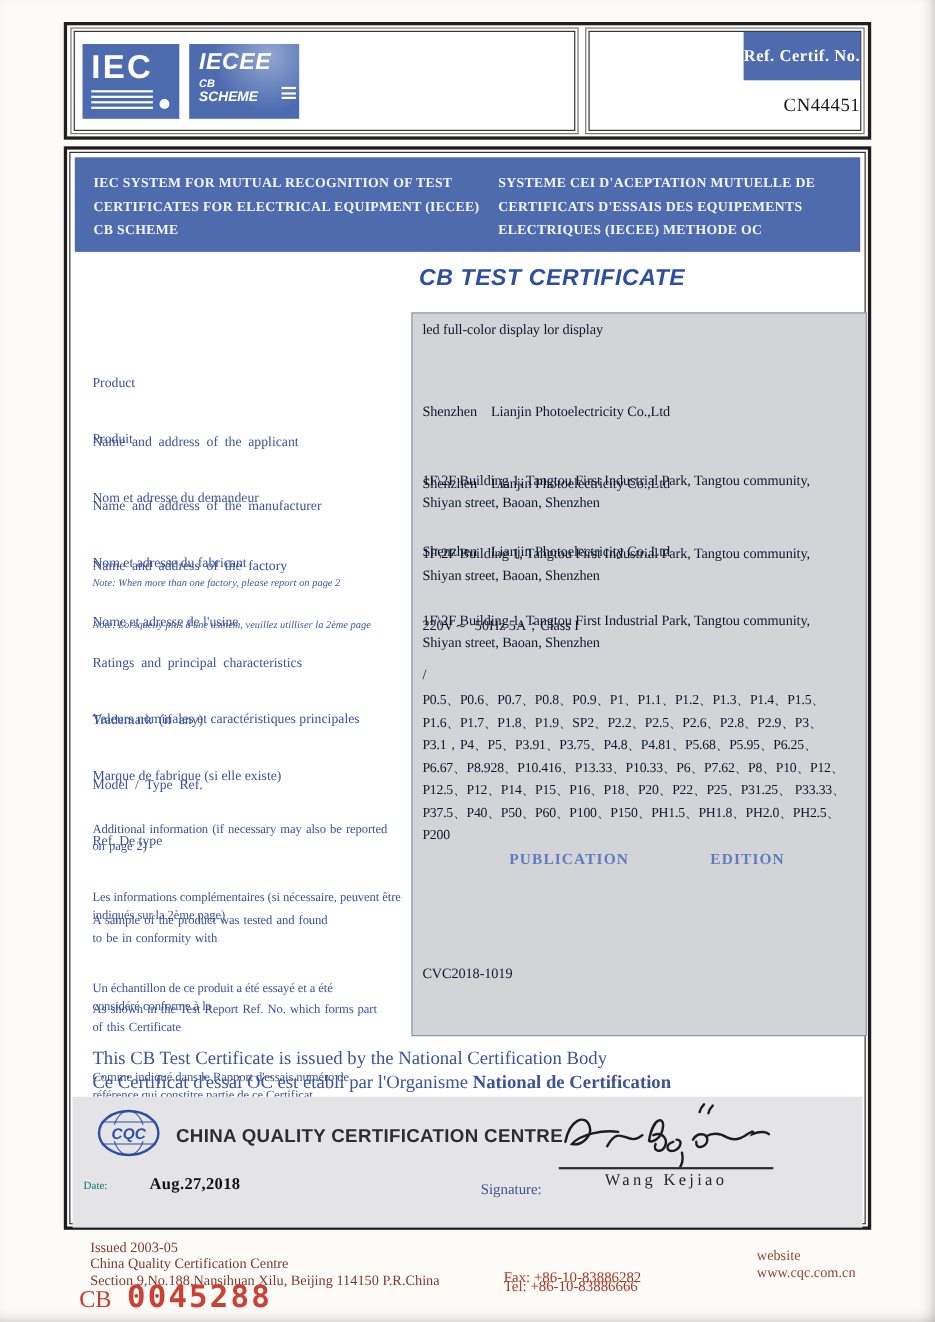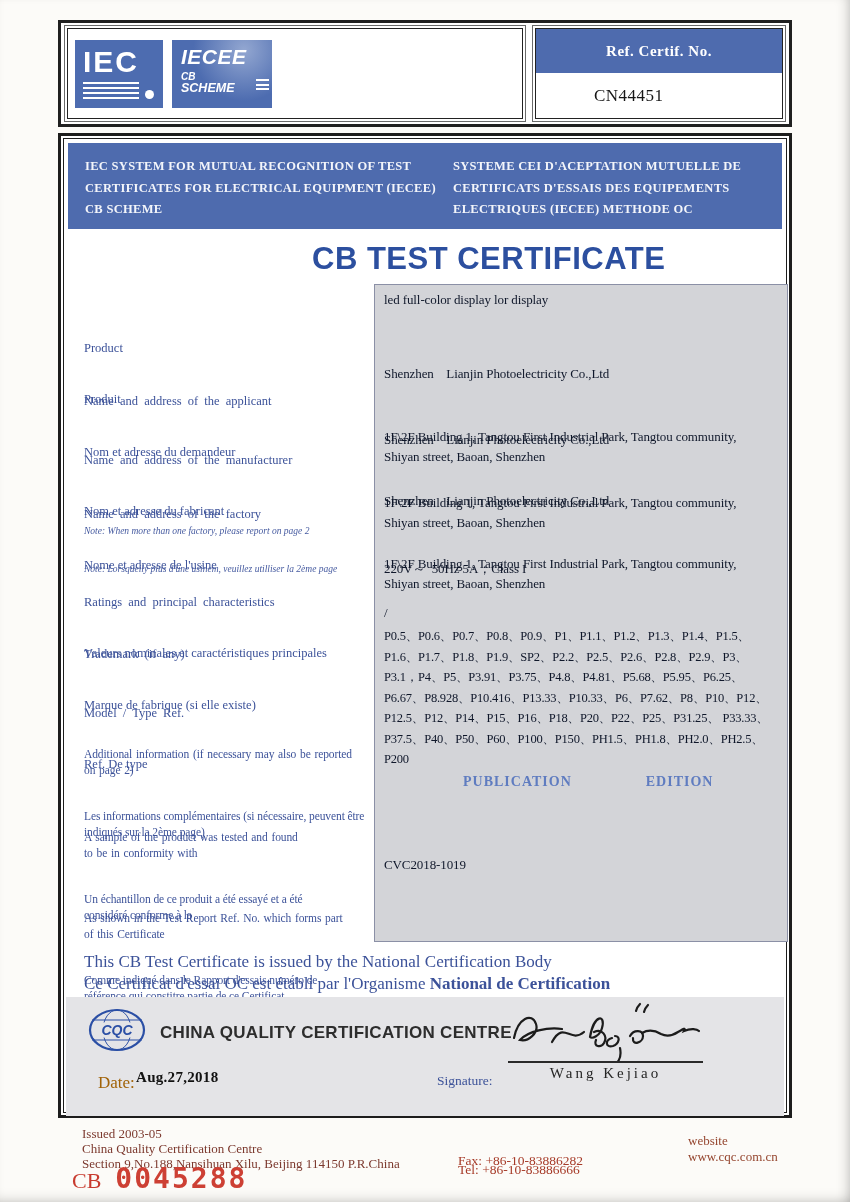--- a/index.html
+++ b/index.html
@@ -4,21 +4,21 @@
 <style>
   html,body{margin:0;padding:0;background:#e8e8e8;}
   .page{position:relative;width:850px;height:1202px;background:#fcfbf8;
         font-family:"Liberation Serif",serif;overflow:hidden;
         box-shadow:inset -10px 0 14px -10px rgba(0,0,0,.28), inset 0 -10px 14px -10px rgba(0,0,0,.22);}
 
   
   .top-banner{position:absolute;left:58px;top:20px;width:734px;height:107px;
               border:3px solid #202020;background:#fff;box-sizing:border-box;}
   .banner-row{display:flex;height:100%;box-sizing:border-box;padding:5px 6px;gap:12px;}
-  .inner-box{border:1px solid #222;outline:1px solid #6a6a6a;outline-offset:2px;box-sizing:border-box;background:#fff;}
+  .inner-box{border:1px solid #222;outline:1px solid #6a6a6a;outline-offset:2px;box-sizing:border-box;background:#fff;align-items:flex-end;}
   .logo-box{flex:1;display:flex;align-items:center;gap:9px;padding-left:7px;}
   .iec-tile{width:88px;height:68px;background:#4d6cb0;color:#fff;position:relative;flex:none;}
   .iec-text{font-family:"Liberation Sans",sans-serif;font-weight:bold;font-size:30px;
             letter-spacing:2px;line-height:1;margin:7px 0 0 8px;}
   .iec-lines{position:absolute;left:8px;bottom:8px;width:74px;height:18px;}
   .iec-lines i{display:block;height:2.5px;background:#fff;margin-bottom:2.5px;width:56px;}
   .iec-dot{position:absolute;right:3px;bottom:1px;width:9px;height:9px;border-radius:50%;background:#fff;}
   .iecee-tile{width:100px;height:68px;flex:none;color:#fff;position:relative;box-sizing:border-box;
               padding:6px 0 0 9px;font-family:"Liberation Sans",sans-serif;font-style:italic;font-weight:bold;
               background:radial-gradient(circle at 72% 15%, #93a7d1 0%, #4d6cb0 55%);}
@@ -37,58 +37,58 @@
               border:3px solid #1d1d1d;padding:2px;box-sizing:border-box;background:#fff;}
   .frame-inner{width:100%;height:100%;border:1px solid #1d1d1d;box-sizing:border-box;padding:2px;}
   .frame-content{position:relative;width:100%;height:100%;}
 
   .band{margin:2px;height:86px;background:#4e6bae;display:flex;gap:10px;
         padding:13px 14px 0 17px;box-sizing:border-box;}
   .band-col{white-space:pre-wrap;color:#f3f5fa;font-weight:bold;font-size:12.5px;
             line-height:1.72;letter-spacing:.3px;}
   .band-en{width:358px;} .band-fr{width:300px;}
 
-  .title{position:absolute;left:246px;top:98px;width:380px;
-         font-family:"Liberation Sans",sans-serif;font-weight:bold;font-size:31px;
-         color:#2c4f9f;letter-spacing:.5px;}
+  .title{position:absolute;left:246px;top:98px;width:380px;text-align:center;
+         font-family:"Liberation Sans",sans-serif;font-weight:bold;font-size:21px;
+         color:#2c4f9f;letter-spacing:.5px;font-style:italic;}
 
   .panel{position:absolute;left:308px;top:141px;width:414px;height:658px;
          background:#d3d4d8;border:1px solid #8b90a6;box-sizing:border-box;}
   .pv{position:absolute;left:9px;right:4px;color:#0f172a;font-size:13px;line-height:20.5px;
       white-space:pre-wrap;letter-spacing:-0.1px;}
   .pv-product{top:5px;}
   .pv-applicant{top:38px;} .pv-manufacturer{top:104px;} .pv-factory{top:165px;}
   .pv-name{margin-bottom:1px;}
   .pv-ratings{top:274px;} .pv-trademark{top:318px;}
   .pv-models{top:341px;font-size:12.5px;letter-spacing:-0.2px;}
   .pub-row{position:absolute;top:489px;left:0;right:0;display:flex;}
   .pub-label{margin-left:88px;} .ed-label{margin-left:74px;}
   .pub-hdr{color:#5f7cc0;font-weight:bold;font-size:14px;letter-spacing:1px;font-family:"Liberation Serif",serif;}
-  .pv-standards{top:506px;} .pv-report{top:570px;}
+  .pv-standards{top:506px;} .pv-report{top:590px;}
 
   .lab{position:absolute;left:18px;width:302px;color:#3c5299;white-space:pre-wrap;
        font-size:12.5px;line-height:17px;}
   .lab .en{word-spacing:3px;}
   .lab-product{top:163px;} .lab-applicant{top:216px;} .lab-manufacturer{top:275px;}
   .lab-factory{top:329px;}
   .lab-notes{top:357px;width:306px;font-style:italic;font-size:9.5px;line-height:12.5px;color:#44599f;}
   .lab-ratings{top:417px;} .lab-trademark{top:469px;} .lab-model{top:528px;}
   .lab-sm{font-size:11.5px;line-height:15.5px;letter-spacing:-0.1px;width:308px;}
   .lab-sm .en{word-spacing:1px;}
   .lab-additional{top:573px;} .lab-sample{top:656px;} .lab-report{top:737px;}
 
   .stmt{position:absolute;left:18px;color:#3c5299;font-size:17px;}
   .stmt1{top:809px;} .stmt2{top:831px;}
   .stmt2 b{font-weight:bold;}
 
   .issuer-band{position:absolute;left:0;top:854px;width:100%;height:119px;background:#e4e4e7;}
   .cqc-logo{position:absolute;left:22px;top:11px;}
   .cqc-name{position:absolute;left:94px;top:26px;font-family:"Liberation Sans",sans-serif;
             font-weight:bold;font-size:17px;color:#2d2d2d;letter-spacing:.3px;}
-  .date-label{position:absolute;left:32px;top:76px;color:#a16207;font-size:17px;}
+  .date-label{position:absolute;left:10px;top:76px;color:#0f766e;font-size:10px;}
   .date-value{position:absolute;left:70px;top:72px;color:#111;font-weight:bold;font-size:15px;letter-spacing:.3px;}
   .sig-label{position:absolute;left:371px;top:76px;color:#3c5299;font-size:13.5px;}
   .sig-block{position:absolute;left:442px;top:4px;width:195px;text-align:center;}
   .sig-svg{display:block;height:60px;width:195px;}
   .sig-line{border-top:2px solid #2a2a2a;}
   .sig-name{font-size:15px;letter-spacing:3px;color:#262626;margin-top:2px;}
 
   
   .ft{position:absolute;color:#7c392e;font-size:13px;}
   .ft-issued{left:82px;top:1126px;} .ft-org{left:82px;top:1141px;} .ft-addr{left:82px;top:1156px;}

